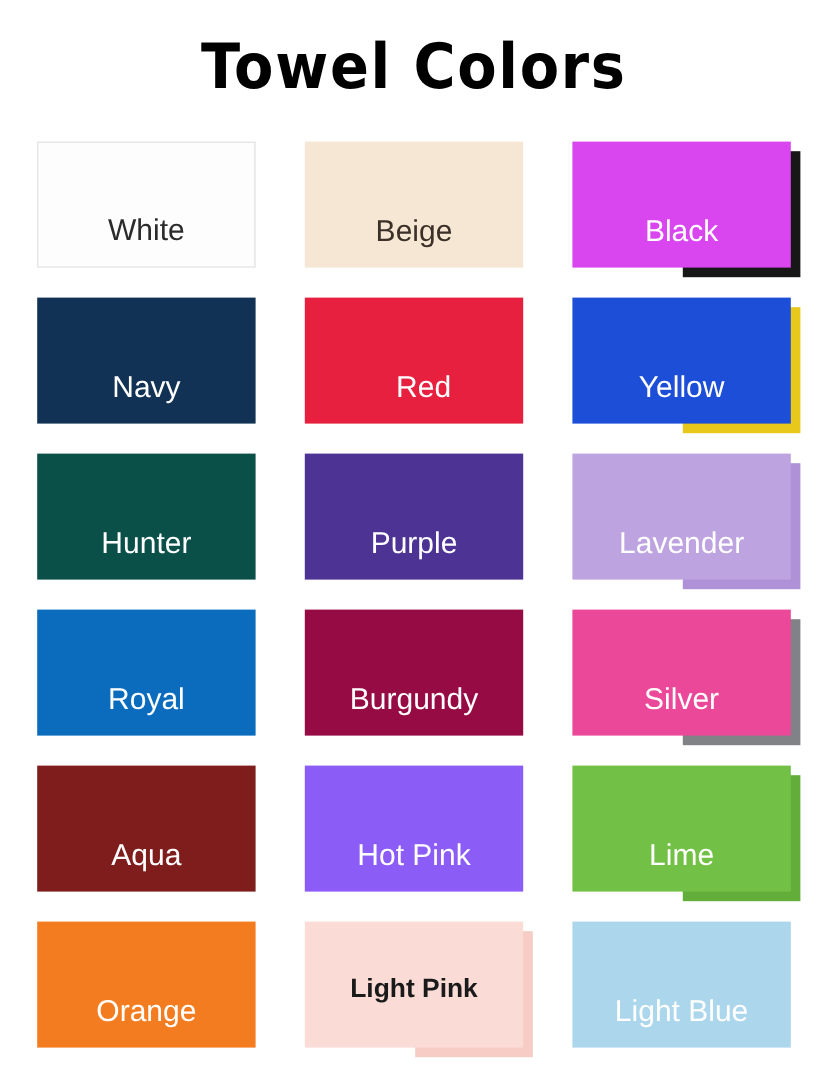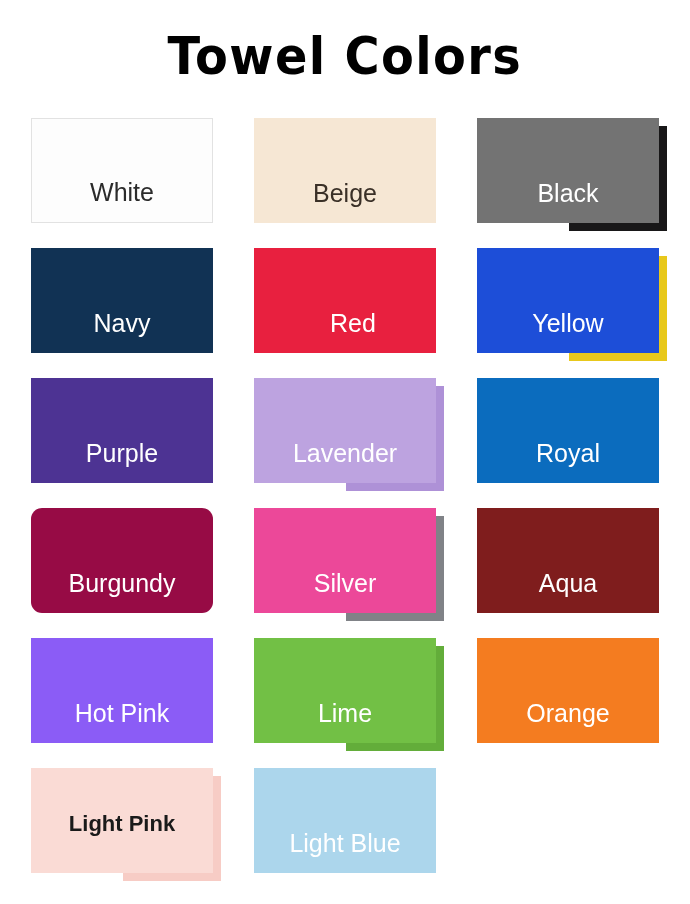--- a/index.html
+++ b/index.html
@@ -125,58 +125,63 @@
           <span class="label" style="color: rgb(43, 43, 43);">White</span>
         </div>
       </div>
       <div class="cell">
         <div class="swatch" style="background: rgb(246, 231, 212); align-items: flex-end;">
           <span class="label" style="color: rgb(58, 48, 39);">Beige</span>
         </div>
       </div>
       <div class="cell stepped">
         <div class="back-block" style="background: rgb(24, 23, 24);"></div>
-        <div class="swatch" style="background: #737373;">
+        <div class="swatch" style="background: #d946ef;">
           <span class="label" style="color: rgb(255, 255, 255);">Black</span>
         </div>
       </div>
       <div class="cell">
         <div class="swatch" style="background: rgb(17, 50, 84);">
           <span class="label" style="color: rgb(255, 255, 255);">Navy</span>
         </div>
       </div>
       <div class="cell">
         <div class="swatch" style="background: rgb(232, 32, 63); padding-left: 16px;">
           <span class="label" style="color: rgb(255, 255, 255);">Red</span>
         </div>
       </div>
       <div class="cell stepped">
         <div class="back-block" style="background: rgb(232, 200, 27);"></div>
         <div class="swatch" style="background: #1d4ed8;">
           <span class="label" style="color: rgb(255, 255, 255);">Yellow</span>
         </div>
       </div>
       <div class="cell">
+        <div class="swatch" style="background: rgb(10, 80, 73);">
+          <span class="label" style="color: rgb(255, 255, 255);">Hunter</span>
+        </div>
+      </div>
+      <div class="cell">
         <div class="swatch" style="background: rgb(77, 51, 147);">
           <span class="label" style="color: rgb(255, 255, 255);">Purple</span>
         </div>
       </div>
       <div class="cell stepped">
         <div class="back-block" style="background: rgb(174, 145, 215);"></div>
         <div class="swatch" style="background: rgb(189, 163, 224);">
           <span class="label" style="color: rgb(255, 255, 255); text-align: right;">Lavender</span>
         </div>
       </div>
       <div class="cell">
         <div class="swatch" style="background: rgb(11, 108, 190);">
           <span class="label" style="color: rgb(255, 255, 255);">Royal</span>
         </div>
       </div>
       <div class="cell">
-        <div class="swatch" style="background: rgb(151, 11, 69); border-radius: 11px;">
+        <div class="swatch" style="background: rgb(151, 11, 69);">
           <span class="label" style="color: rgb(255, 255, 255);">Burgundy</span>
         </div>
       </div>
       <div class="cell stepped">
         <div class="back-block" style="background: rgb(128, 130, 135);"></div>
         <div class="swatch" style="background: #ec4899;">
           <span class="label" style="color: rgb(255, 255, 255);">Silver</span>
         </div>
       </div>
       <div class="cell">

